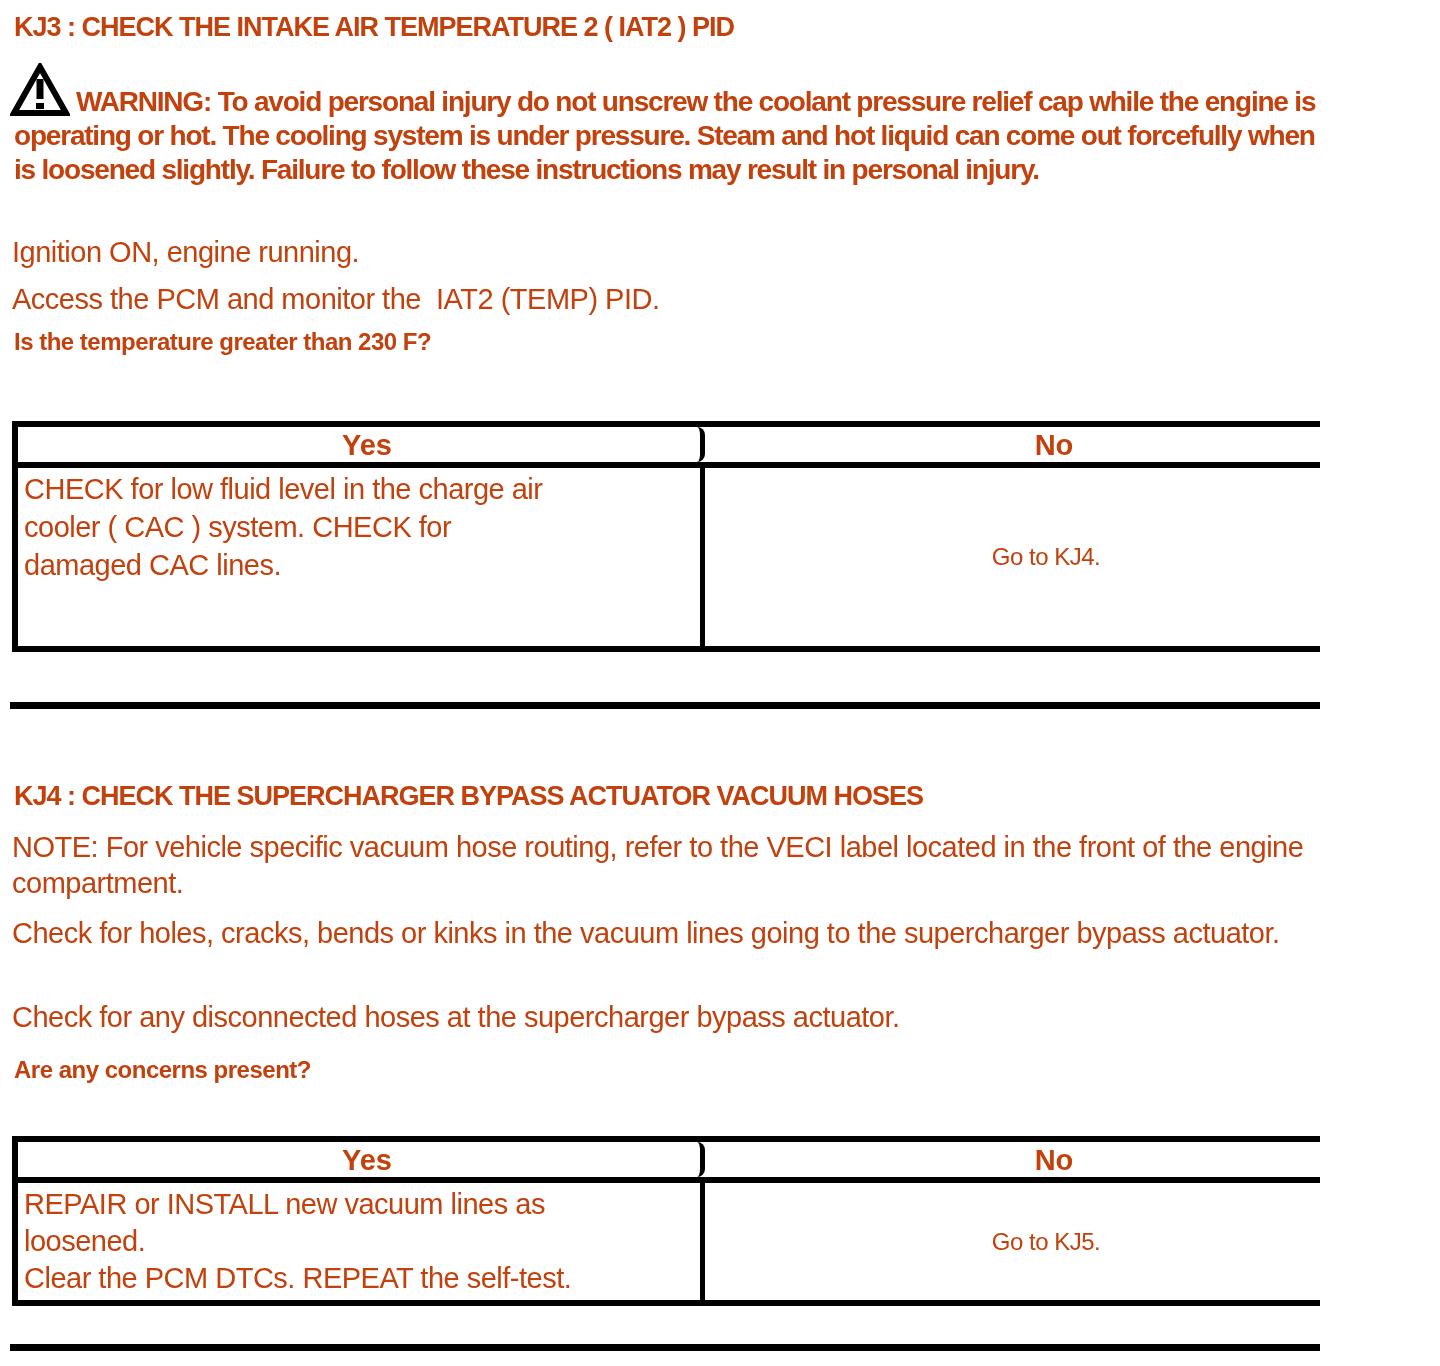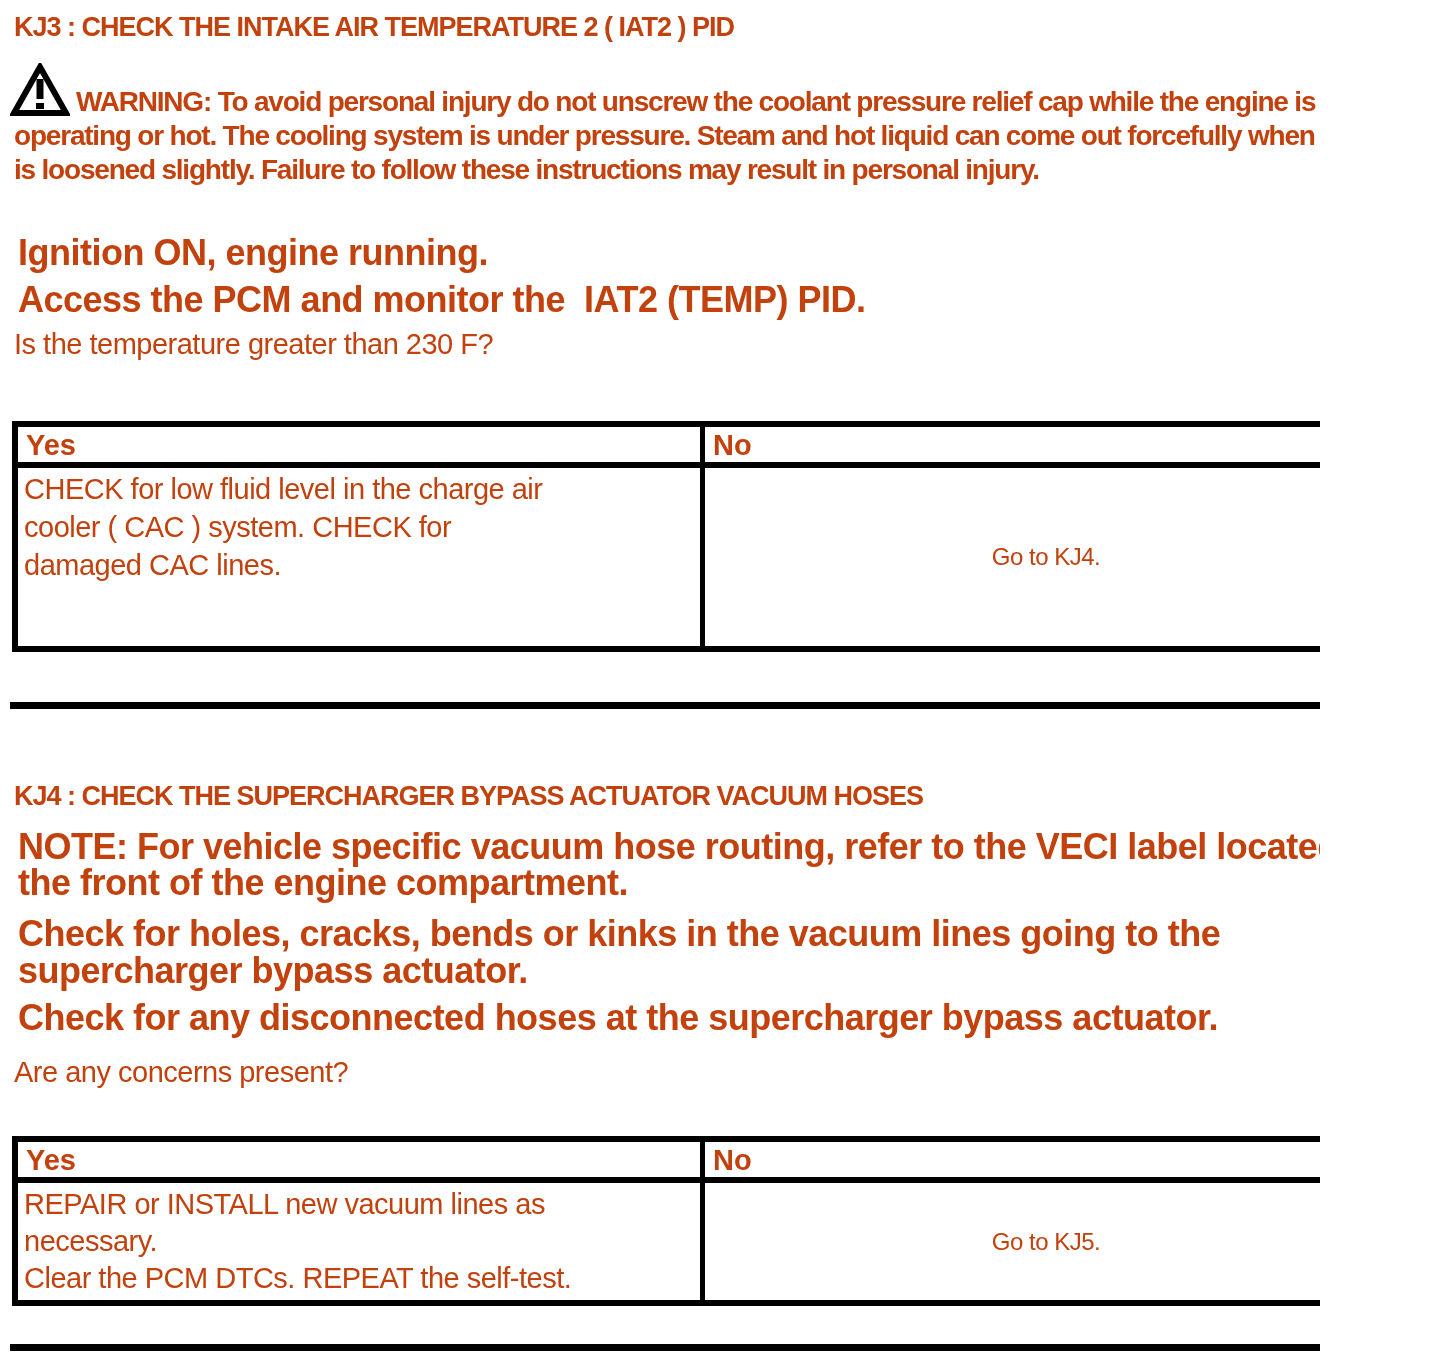--- a/index.html
+++ b/index.html
@@ -39,63 +39,63 @@
     width: 1398px;
     font-weight: bold;
     font-size: 28px;
     line-height: 34px;
     letter-spacing: -1.2px;
     text-indent: 62px;
   }
 
   .para {
     position: absolute;
-    left: 18px;
-    font-size: 36px;
+    left: 12px;
+    font-size: 29px;
     letter-spacing: -0.5px;
     line-height: 37px;
     white-space: pre-wrap;
-    font-weight: bold;
   }
   .p-ignition { top: 234px; }
   .p-access   { top: 281px; }
   .p-note     { top: 829px; width: 1365px; line-height: 36px; }
   .p-check1   { top: 915px; width: 1365px; }
   .p-check2   { top: 999px; }
 
   .question {
     position: absolute;
     left: 14px;
-    font-weight: normal;
-    font-size: 29px;
+    font-weight: bold;
+    font-size: 24px;
     letter-spacing: -0.5px;
     white-space: nowrap;
   }
   .q1 { top: 328px; }
   .q2 { top: 1056px; }
 
   .tbl {
     position: absolute;
     left: 12px;
     width: 1381px;
     border: 6px solid #000;
     background: #fff;
   }
   .tbl1 { top: 421px; }
   .tbl2 { top: 1136px; }
   .tbl .hdr { display: flex; border-bottom: 6px solid #000; }
   .tbl .bod { display: flex; }
   .yes-col { width: 687px; border-right: 5px solid #000; }
   .no-col  { flex: 1; }
   .hdr-cell {
-    text-align: left;
+    text-align: center;
     font-weight: bold;
     font-size: 29px;
     line-height: 30px;
-    padding: 3px 0 2px 8px;
+    padding: 3px 0 2px 16px;
+    border-radius: 8px;
   }
   .action-yes {
     font-size: 29px;
     line-height: 38px;
     letter-spacing: -0.5px;
     padding: 2px 6px;
     white-space: pre-line;
   }
   .tbl2 .action-yes { line-height: 37px; padding: 3px 6px; }
   .action-no {
@@ -164,21 +164,21 @@
 
   <div class="question q2">Are any concerns present?</div>
 
   <div class="tbl tbl2">
     <div class="hdr">
       <div class="yes-col hdr-cell">Yes</div>
       <div class="no-col hdr-cell">No</div>
     </div>
     <div class="bod bod2">
       <div class="yes-col action-yes">REPAIR or INSTALL new vacuum lines as
-necessary.
+loosened.
 Clear the PCM DTCs. REPEAT the self-test.</div>
       <div class="no-col action-no">Go to KJ5.</div>
     </div>
   </div>
 
   <div class="divider div2"></div>
 
 </div>
 
 </body></html>

